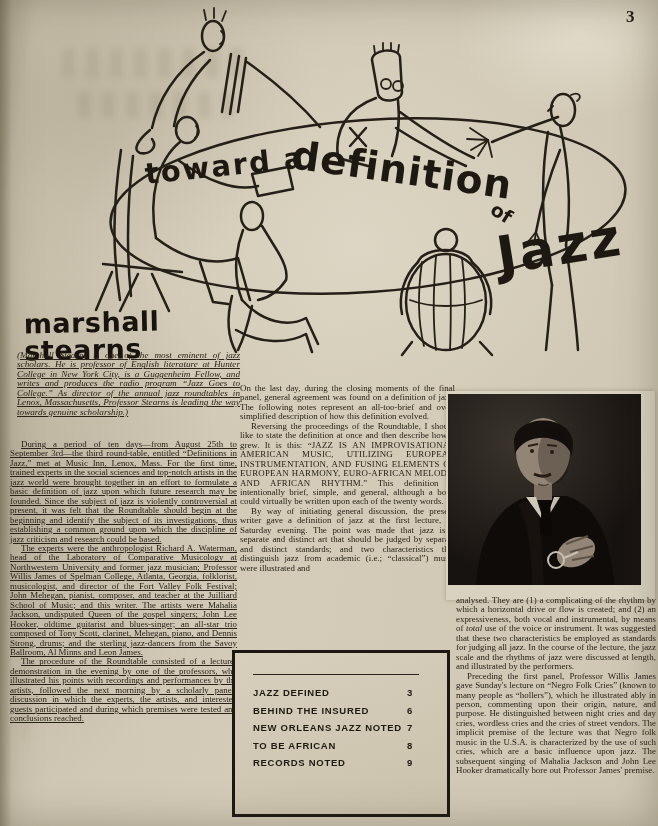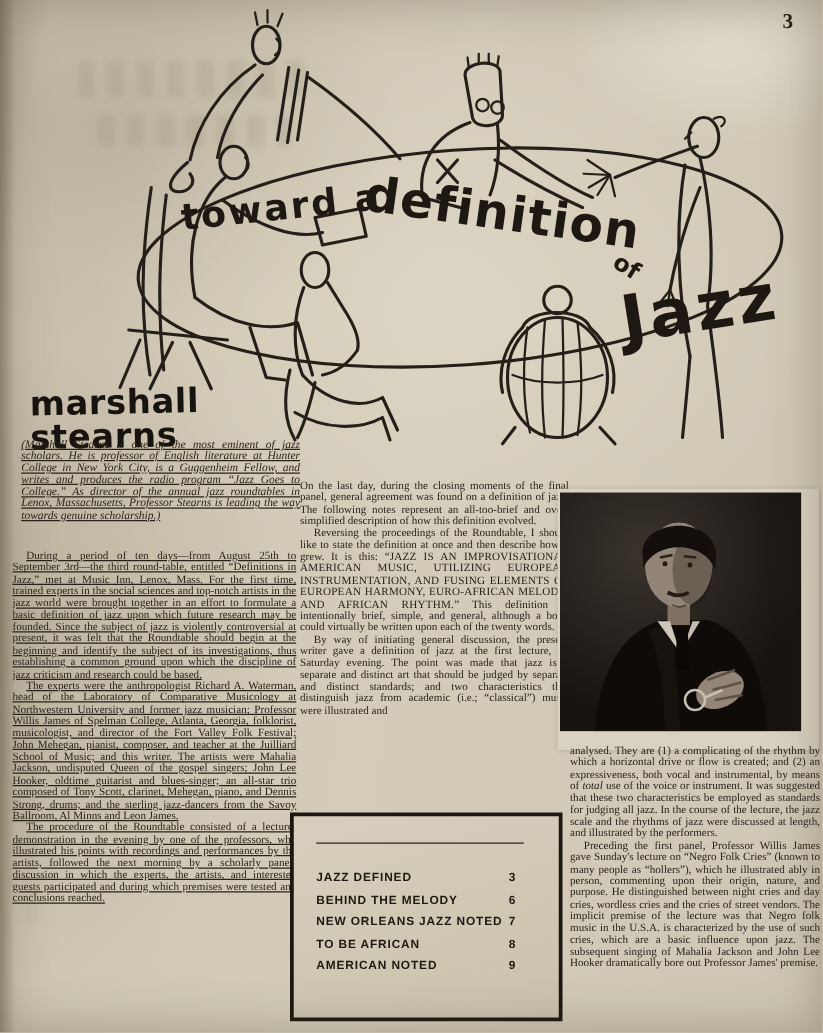--- a/index.html
+++ b/index.html
@@ -38,21 +38,21 @@
   .col-left{left:10px;top:440px;width:227px;text-decoration:underline;}
   .col-mid{left:240px;top:384px;width:215px;}
   .col-right{left:456px;top:596px;width:200px;}
   .caps{letter-spacing:.2px;}
   .it{font-style:italic;}
   .toc{position:absolute;left:232px;top:650px;width:218px;height:167px;
     border:3px solid #1c1711;background:linear-gradient(160deg,#d7cfbc,#cbc2ad);
     box-sizing:border-box;padding:12px 0 0 18px;}
   .toc-title{font:italic 700 25px/1 "Liberation Serif",serif;color:#151009;letter-spacing:4px;}
   .toc-rule{width:166px;border-top:1.6px solid #2a241c;margin-top:9px;}
-  .toc-rows{margin-top:23px;width:160px;}
+  .toc-rows{margin-top:13px;width:160px;}
   .toc-row{display:flex;justify-content:space-between;margin-bottom:8px;
     font:700 9.5px/1 "Liberation Sans",sans-serif;letter-spacing:.7px;color:#1d1812;}
   .photo-frame{position:absolute;left:446px;top:391px;width:209px;height:209px;
     background:#d9d2c1;box-shadow:0 0 4px rgba(60,50,30,.3);}
   .photo-frame svg{position:absolute;left:2px;top:3px;}
 </style>
 </head>
 <body>
 
 <div class="edge-strip"></div>
@@ -227,29 +227,29 @@
 </div>
 
 <div class="toc">
   <div class="toc-rule"></div>
   <div class="toc-rows">
     <div class="toc-row">
       <span>JAZZ DEFINED</span>
       <span>3</span>
     </div>
     <div class="toc-row">
-      <span>BEHIND THE MELODY</span>
+      <span>BEHIND THE INSURED</span>
       <span>6</span>
     </div>
     <div class="toc-row">
       <span>NEW ORLEANS JAZZ NOTED</span>
       <span>7</span>
     </div>
     <div class="toc-row">
       <span>TO BE AFRICAN</span>
       <span>8</span>
     </div>
     <div class="toc-row">
-      <span>AMERICAN NOTED</span>
+      <span>RECORDS NOTED</span>
       <span>9</span>
     </div>
   </div>
 </div>
 
 </body></html>

